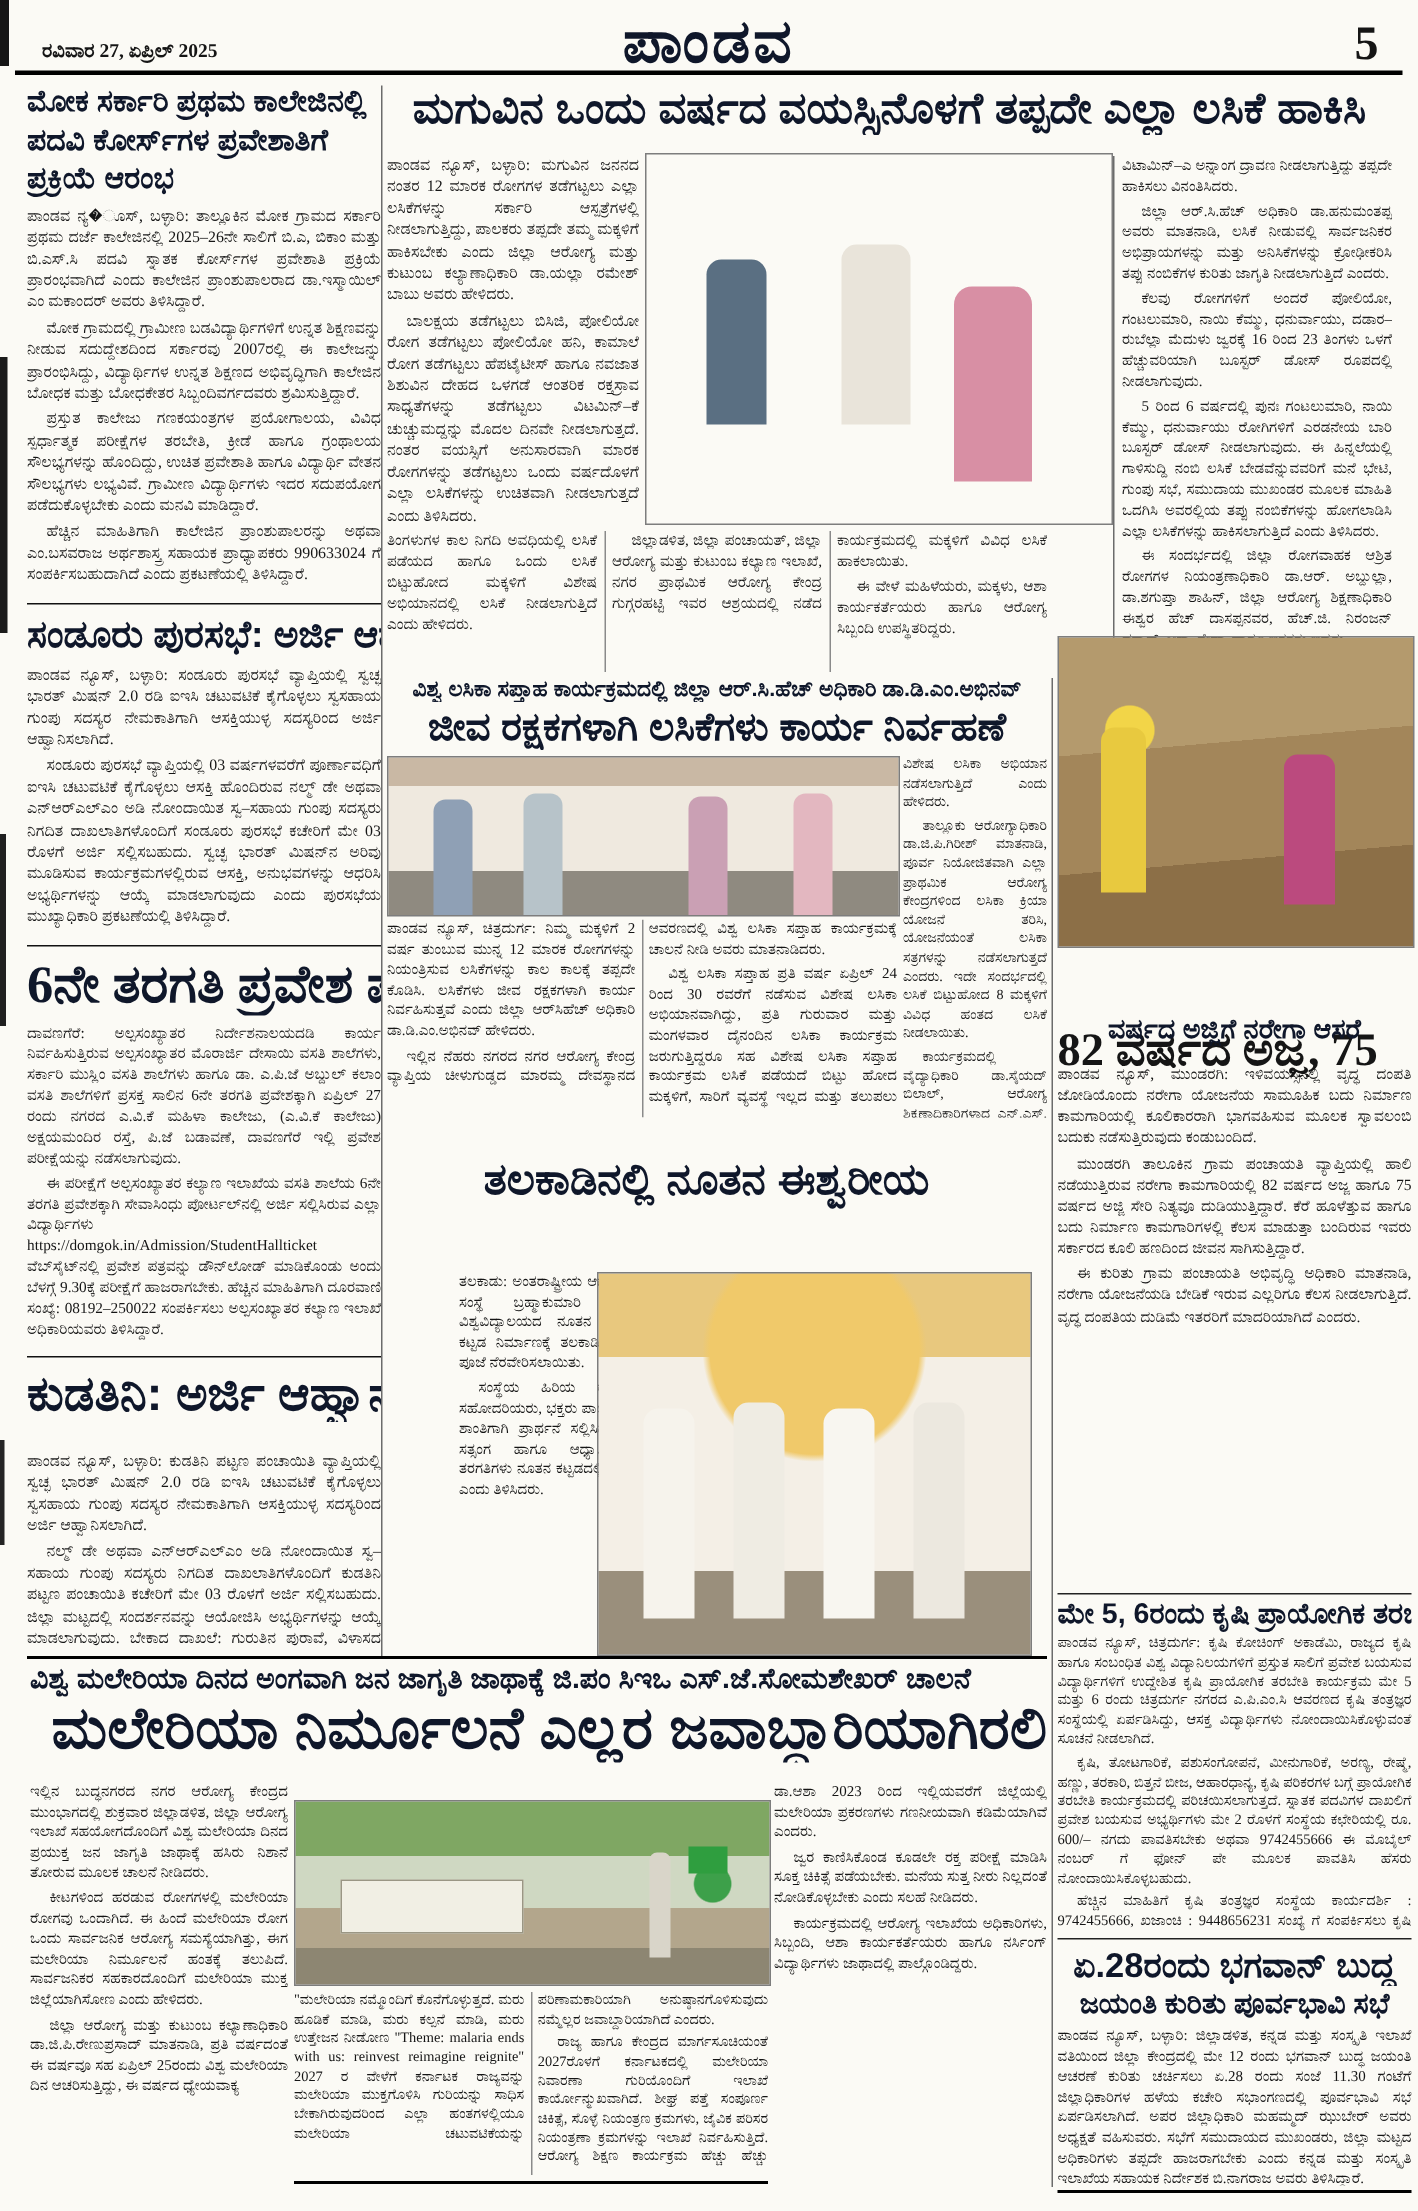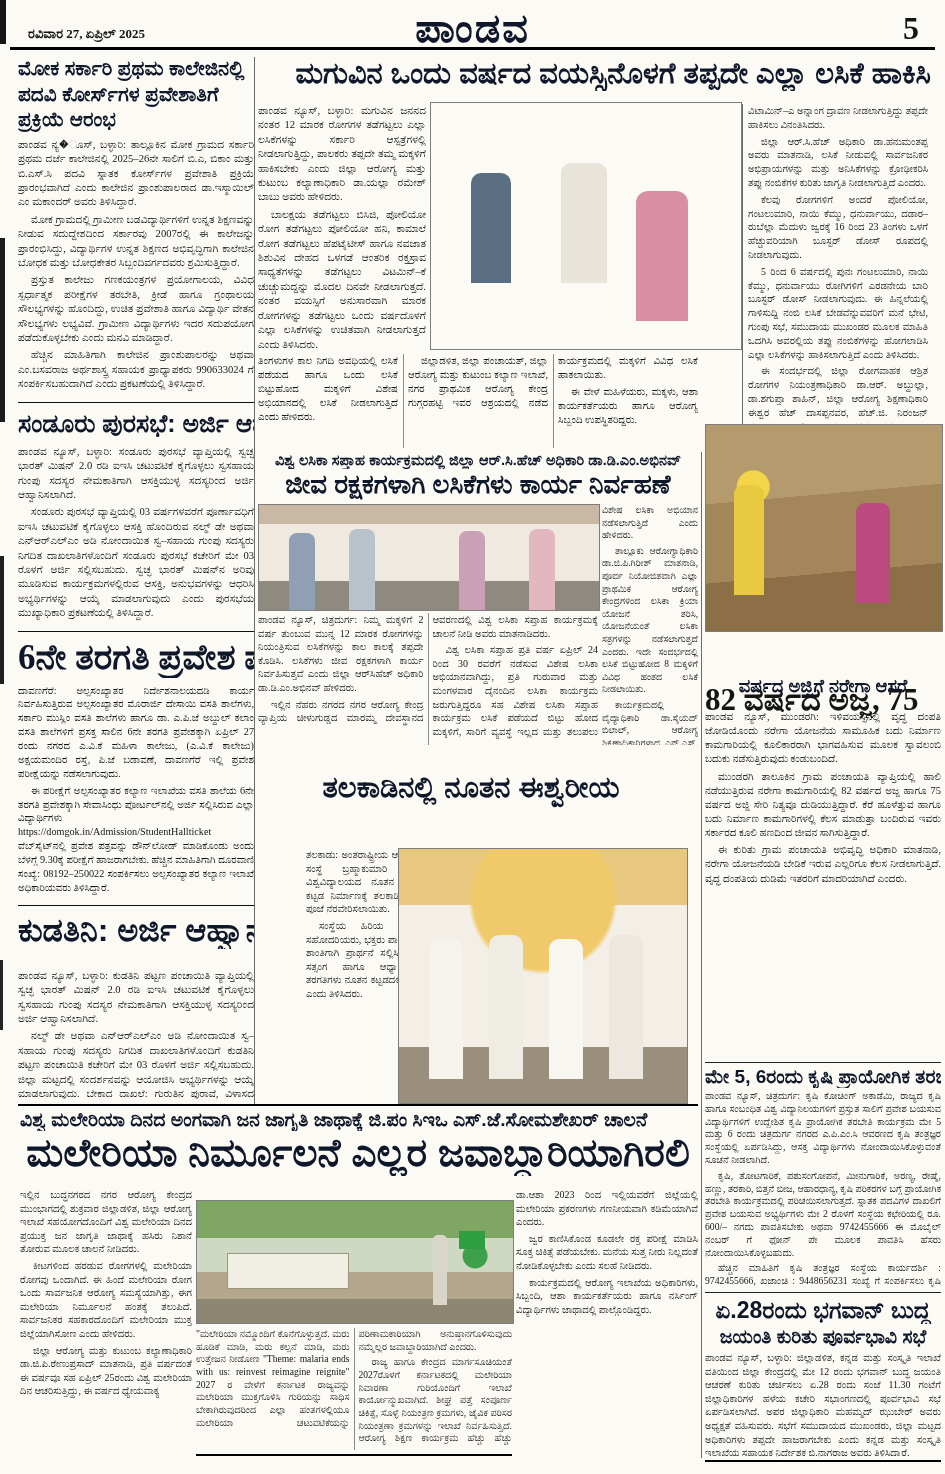--- a/index.html
+++ b/index.html
@@ -93,21 +93,21 @@
   <div>
     <div class="hl center nowrap" style="font-size:32px;margin:2px 0 20px 0;">ಕುಡತಿನಿ: ಅರ್ಜಿ ಆಹ್ವಾನ</div>
     <div class="bodytxt">
       <p>ಪಾಂಡವ ನ್ಯೂಸ್, ಬಳ್ಳಾರಿ: ಕುಡತಿನಿ ಪಟ್ಟಣ ಪಂಚಾಯಿತಿ ವ್ಯಾಪ್ತಿಯಲ್ಲಿ ಸ್ವಚ್ಛ ಭಾರತ್ ಮಿಷನ್ 2.0 ರಡಿ ಐಇಸಿ ಚಟುವಟಿಕೆ ಕೈಗೊಳ್ಳಲು ಸ್ವಸಹಾಯ ಗುಂಪು ಸದಸ್ಯರ ನೇಮಕಾತಿಗಾಗಿ ಆಸಕ್ತಿಯುಳ್ಳ ಸದಸ್ಯರಿಂದ ಅರ್ಜಿ ಆಹ್ವಾನಿಸಲಾಗಿದೆ.</p>
       <p>ನಲ್ಮ್ ಡೇ ಅಥವಾ ಎನ್‌ಆರ್‌ಎಲ್‌ಎಂ ಅಡಿ ನೋಂದಾಯಿತ ಸ್ವ–ಸಹಾಯ ಗುಂಪು ಸದಸ್ಯರು ನಿಗದಿತ ದಾಖಲಾತಿಗಳೊಂದಿಗೆ ಕುಡತಿನಿ ಪಟ್ಟಣ ಪಂಚಾಯಿತಿ ಕಚೇರಿಗೆ ಮೇ 03 ರೊಳಗೆ ಅರ್ಜಿ ಸಲ್ಲಿಸಬಹುದು. ಜಿಲ್ಲಾ ಮಟ್ಟದಲ್ಲಿ ಸಂದರ್ಶನವನ್ನು ಆಯೋಜಿಸಿ ಅಭ್ಯರ್ಥಿಗಳನ್ನು ಆಯ್ಕೆ ಮಾಡಲಾಗುವುದು. ಬೇಕಾದ ದಾಖಲೆ: ಗುರುತಿನ ಪುರಾವೆ, ವಿಳಾಸದ ಪುರಾವೆ, ಸ್ವ–ಸಹಾಯ ಗುಂಪು ಅಡಿ ನೋಂದಾಯಿಸಿದ ದಾಖಲೆ, ಶೈಕ್ಷಣಿಕ ಅರ್ಹತಾ ದಾಖಲೆ ಮತ್ತು ನಲ್ಮ್–ಡೇ ಅವರಿಂದ ಹಿಂಬರಹದ ನಮೂನೆ.</p>
 
     </div>
   </div>
 </div>
 
-<div class="abs hl center nowrap" style="left:255px;top:57px;width:676px;font-size:29px;text-align:right;">ಮಗುವಿನ ಒಂದು ವರ್ಷದ ವಯಸ್ಸಿನೊಳಗೆ ತಪ್ಪದೇ ಎಲ್ಲಾ ಲಸಿಕೆ ಹಾಕಿಸಿ</div>
+<div class="abs hl center nowrap" style="left:255px;top:57px;width:676px;font-size:29px;">ಮಗುವಿನ ಒಂದು ವರ್ಷದ ವಯಸ್ಸಿನೊಳಗೆ ತಪ್ಪದೇ ಎಲ್ಲಾ ಲಸಿಕೆ ಹಾಕಿಸಿ</div>
 
 <div class="abs bodytxt" style="left:258px;top:104px;width:168px;height:246px;">
   <p>ಪಾಂಡವ ನ್ಯೂಸ್, ಬಳ್ಳಾರಿ: ಮಗುವಿನ ಜನನದ ನಂತರ 12 ಮಾರಕ ರೋಗಗಳ ತಡೆಗಟ್ಟಲು ಎಲ್ಲಾ ಲಸಿಕೆಗಳನ್ನು ಸರ್ಕಾರಿ ಆಸ್ಪತ್ರೆಗಳಲ್ಲಿ ನೀಡಲಾಗುತ್ತಿದ್ದು, ಪಾಲಕರು ತಪ್ಪದೇ ತಮ್ಮ ಮಕ್ಕಳಿಗೆ ಹಾಕಿಸಬೇಕು ಎಂದು ಜಿಲ್ಲಾ ಆರೋಗ್ಯ ಮತ್ತು ಕುಟುಂಬ ಕಲ್ಯಾಣಾಧಿಕಾರಿ ಡಾ.ಯಲ್ಲಾ ರಮೇಶ್ ಬಾಬು ಅವರು ಹೇಳಿದರು.</p>
   <p>ಬಾಲಕ್ಷಯ ತಡೆಗಟ್ಟಲು ಬಿಸಿಜಿ, ಪೋಲಿಯೋ ರೋಗ ತಡೆಗಟ್ಟಲು ಪೋಲಿಯೋ ಹನಿ, ಕಾಮಾಲೆ ರೋಗ ತಡೆಗಟ್ಟಲು ಹೆಪಟೈಟೀಸ್ ಹಾಗೂ ನವಜಾತ ಶಿಶುವಿನ ದೇಹದ ಒಳಗಡೆ ಆಂತರಿಕ ರಕ್ತಸ್ರಾವ ಸಾಧ್ಯತೆಗಳನ್ನು ತಡೆಗಟ್ಟಲು ವಿಟಮಿನ್–ಕೆ ಚುಚ್ಚುಮದ್ದನ್ನು ಮೊದಲ ದಿನವೇ ನೀಡಲಾಗುತ್ತದೆ. ನಂತರ ವಯಸ್ಸಿಗೆ ಅನುಸಾರವಾಗಿ ಮಾರಕ ರೋಗಗಳನ್ನು ತಡೆಗಟ್ಟಲು ಒಂದು ವರ್ಷದೊಳಗೆ ಎಲ್ಲಾ ಲಸಿಕೆಗಳನ್ನು ಉಚಿತವಾಗಿ ನೀಡಲಾಗುತ್ತದೆ ಎಂದು ತಿಳಿಸಿದರು.</p>
 </div>
 
 <div class="photo" id="ph-vacc" style="left:430px;top:102px;width:310px;height:246px;">
   <div class="blob" style="left:130px;top:60px;width:46px;height:120px;background:#e9e4da;border-radius:10px 10px 0 0;"></div>
   <div class="blob" style="left:205px;top:88px;width:52px;height:130px;background:#d88fa4;border-radius:12px 12px 0 0;"></div>
   <div class="blob" style="left:40px;top:70px;width:40px;height:110px;background:#5a6f82;border-radius:10px 10px 0 0;"></div>
@@ -190,21 +190,21 @@
 
 <div class="abs hl center nowrap" style="left:705px;top:1297px;width:236px;font-size:23px;">ಏ.28ರಂದು ಭಗವಾನ್ ಬುದ್ಧ</div>
 <div class="abs hl center nowrap" style="left:705px;top:1326px;width:236px;font-size:19px;">ಜಯಂತಿ ಕುರಿತು ಪೂರ್ವಭಾವಿ ಸಭೆ</div>
 <div class="abs bodytxt" style="left:705px;top:1351px;width:236px;height:106px;font-size:10px;">
   <p>ಪಾಂಡವ ನ್ಯೂಸ್, ಬಳ್ಳಾರಿ: ಜಿಲ್ಲಾಡಳಿತ, ಕನ್ನಡ ಮತ್ತು ಸಂಸ್ಕೃತಿ ಇಲಾಖೆ ವತಿಯಿಂದ ಜಿಲ್ಲಾ ಕೇಂದ್ರದಲ್ಲಿ ಮೇ 12 ರಂದು ಭಗವಾನ್ ಬುದ್ಧ ಜಯಂತಿ ಆಚರಣೆ ಕುರಿತು ಚರ್ಚಿಸಲು ಏ.28 ರಂದು ಸಂಜೆ 11.30 ಗಂಟೆಗೆ ಜಿಲ್ಲಾಧಿಕಾರಿಗಳ ಹಳೆಯ ಕಚೇರಿ ಸಭಾಂಗಣದಲ್ಲಿ ಪೂರ್ವಭಾವಿ ಸಭೆ ಏರ್ಪಡಿಸಲಾಗಿದೆ. ಅಪರ ಜಿಲ್ಲಾಧಿಕಾರಿ ಮಹಮ್ಮದ್ ಝುಬೇರ್ ಅವರು ಅಧ್ಯಕ್ಷತೆ ವಹಿಸುವರು. ಸಭೆಗೆ ಸಮುದಾಯದ ಮುಖಂಡರು, ಜಿಲ್ಲಾ ಮಟ್ಟದ ಅಧಿಕಾರಿಗಳು ತಪ್ಪದೇ ಹಾಜರಾಗಬೇಕು ಎಂದು ಕನ್ನಡ ಮತ್ತು ಸಂಸ್ಕೃತಿ ಇಲಾಖೆಯ ಸಹಾಯಕ ನಿರ್ದೇಶಕ ಬಿ.ನಾಗರಾಜ ಅವರು ತಿಳಿಸಿದ್ದಾರೆ.</p>
 </div>
 <div class="hrule thick" style="left:705px;top:1460px;width:236px;"></div>
 
 <div class="hrule thick" style="left:18px;top:1104px;width:680px;"></div>
 <div class="abs hl nowrap" style="left:20px;top:1109px;width:678px;font-size:19px;">ವಿಶ್ವ ಮಲೇರಿಯಾ ದಿನದ ಅಂಗವಾಗಿ ಜನ ಜಾಗೃತಿ ಜಾಥಾಕ್ಕೆ ಜಿ.ಪಂ ಸಿಇಒ ಎಸ್.ಜೆ.ಸೋಮಶೇಖರ್ ಚಾಲನೆ</div>
-<div class="abs hl center nowrap" style="left:18px;top:1131px;width:680px;font-size:39px;font-weight:900;">ಮಲೇರಿಯಾ ನಿರ್ಮೂಲನೆ ಎಲ್ಲರ ಜವಾಬ್ದಾರಿಯಾಗಿರಲಿ</div>
+<div class="abs hl center nowrap" style="left:18px;top:1131px;width:680px;font-size:39px;font-weight:900;text-align:right;">ಮಲೇರಿಯಾ ನಿರ್ಮೂಲನೆ ಎಲ್ಲರ ಜವಾಬ್ದಾರಿಯಾಗಿರಲಿ</div>
 
 <div class="abs bodytxt" style="left:20px;top:1188px;width:172px;height:272px;font-size:10px;">
   <p>ಇಲ್ಲಿನ ಬುದ್ಧನಗರದ ನಗರ ಆರೋಗ್ಯ ಕೇಂದ್ರದ ಮುಂಭಾಗದಲ್ಲಿ ಶುಕ್ರವಾರ ಜಿಲ್ಲಾಡಳಿತ, ಜಿಲ್ಲಾ ಆರೋಗ್ಯ ಇಲಾಖೆ ಸಹಯೋಗದೊಂದಿಗೆ ವಿಶ್ವ ಮಲೇರಿಯಾ ದಿನದ ಪ್ರಯುಕ್ತ ಜನ ಜಾಗೃತಿ ಜಾಥಾಕ್ಕೆ ಹಸಿರು ನಿಶಾನೆ ತೋರುವ ಮೂಲಕ ಚಾಲನೆ ನೀಡಿದರು.</p>
   <p>ಕೀಟಗಳಿಂದ ಹರಡುವ ರೋಗಗಳಲ್ಲಿ ಮಲೇರಿಯಾ ರೋಗವು ಒಂದಾಗಿದೆ. ಈ ಹಿಂದೆ ಮಲೇರಿಯಾ ರೋಗ ಒಂದು ಸಾರ್ವಜನಿಕ ಆರೋಗ್ಯ ಸಮಸ್ಯೆಯಾಗಿತ್ತು, ಈಗ ಮಲೇರಿಯಾ ನಿರ್ಮೂಲನೆ ಹಂತಕ್ಕೆ ತಲುಪಿದೆ. ಸಾರ್ವಜನಿಕರ ಸಹಕಾರದೊಂದಿಗೆ ಮಲೇರಿಯಾ ಮುಕ್ತ ಜಿಲ್ಲೆಯಾಗಿಸೋಣ ಎಂದು ಹೇಳಿದರು.</p>
   <p>ಜಿಲ್ಲಾ ಆರೋಗ್ಯ ಮತ್ತು ಕುಟುಂಬ ಕಲ್ಯಾಣಾಧಿಕಾರಿ ಡಾ.ಜಿ.ಪಿ.ರೇಣುಪ್ರಸಾದ್ ಮಾತನಾಡಿ, ಪ್ರತಿ ವರ್ಷದಂತೆ ಈ ವರ್ಷವೂ ಸಹ ಏಪ್ರಿಲ್ 25ರಂದು ವಿಶ್ವ ಮಲೇರಿಯಾ ದಿನ ಆಚರಿಸುತ್ತಿದ್ದು, ಈ ವರ್ಷದ ಧ್ಯೇಯವಾಕ್ಯ</p>
 </div>
 
 <div class="photo" id="ph-rally" style="left:196px;top:1200px;width:316px;height:122px;">
   <div class="blob" style="left:262px;top:30px;width:26px;height:18px;background:#2f9e3f;"></div>
   <div class="blob" style="left:236px;top:34px;width:14px;height:70px;background:#d9d5c9;border-radius:5px 5px 0 0;"></div>

